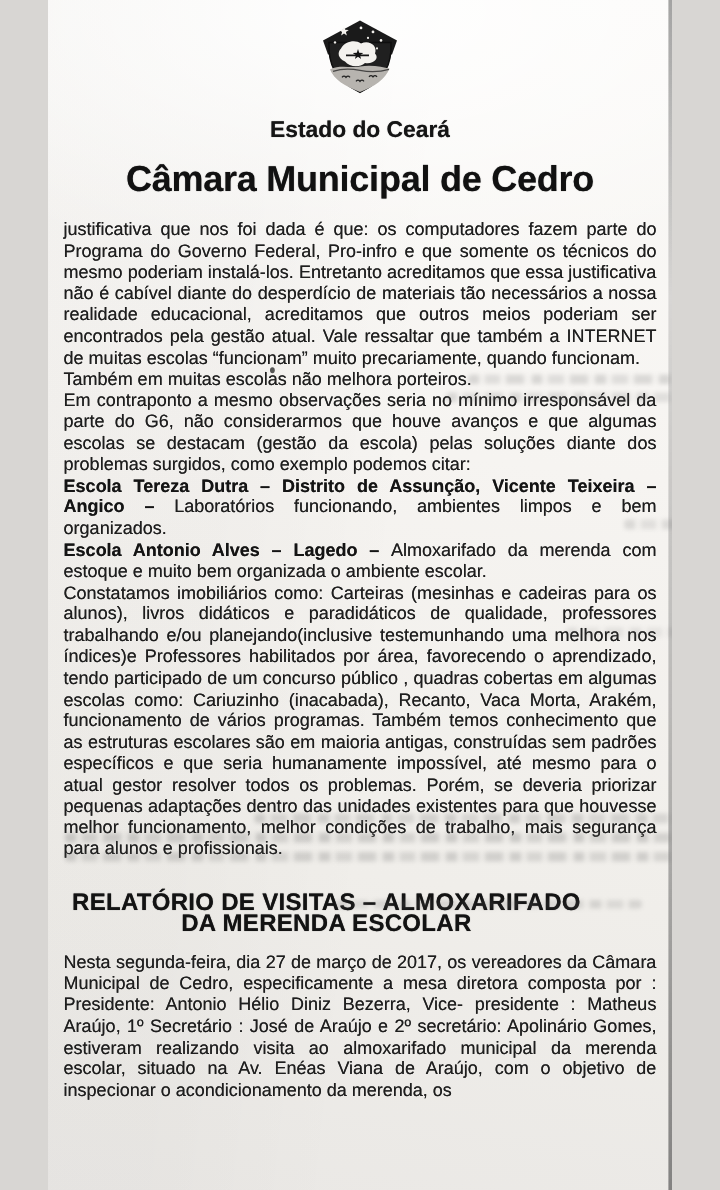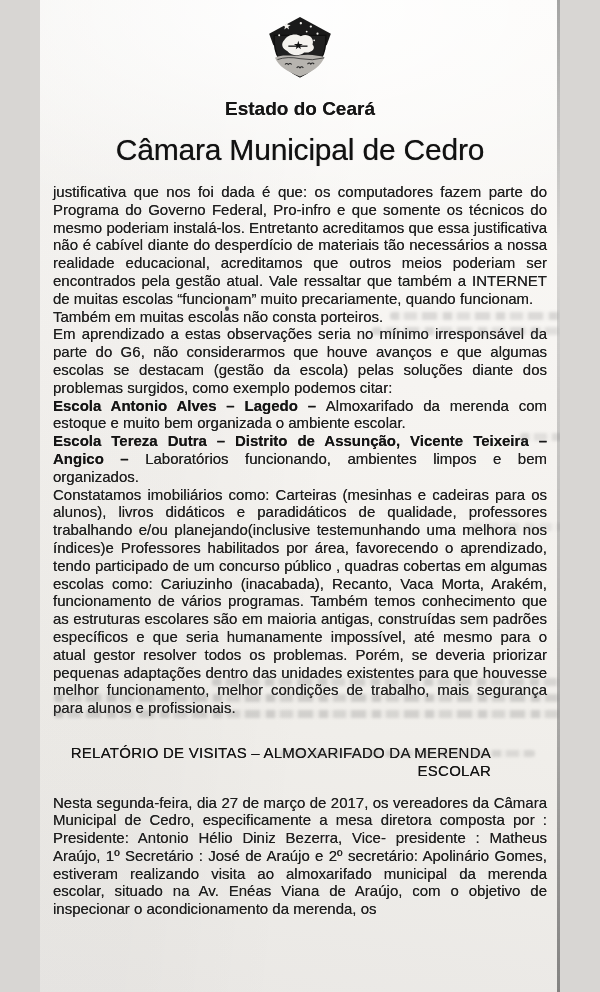--- a/index.html
+++ b/index.html
@@ -15,35 +15,35 @@
       radial-gradient(90% 22% at 50% 1%, rgba(255,255,255,.9) 0%, rgba(255,255,255,0) 100%),
       linear-gradient(96deg, rgba(0,0,0,.02) 0 30%, rgba(0,0,0,0) 55%),
       linear-gradient(187deg,#fbfaf8 0%,#f6f4f1 38%,#f0eeea 72%,#eae8e5 100%);
   }
   .doc-text{filter:blur(.24px);}
   
   .header{text-align:center;}
   .crest{display:block;margin:12px auto 0 auto;width:78px;height:70px;filter:blur(.3px);}
   .state{margin-top:16px;font-size:19px;font-weight:bold;color:#151515;
          text-shadow:0 0 .6px rgba(20,20,20,.75);}
-  .org-title{margin:13px 0 0 0;font-size:30px;font-weight:normal;color:#111;
+  .org-title{margin:13px 0 0 0;font-size:30px;font-weight:bold;color:#111;
              letter-spacing:-.2px;text-shadow:0 0 .7px rgba(10,10,10,.7);}
   
   .body-text{
     margin:16px 13px 0 13px;
     font-size:15px;line-height:17.8px;
     text-align:justify;
     text-shadow:0 0 .55px rgba(30,30,30,.8);
   }
   .body-text p{margin:0;}
   .body-text b{color:#141414;}
   .section-heading{
     margin:27px 56px 14px 0;
-    font-size:15px;font-weight:normal;color:#131313;
-    text-align:right;letter-spacing:.25px;
+    font-size:20px;font-weight:bold;color:#131313;
+    text-align:center;letter-spacing:.25px;
     text-shadow:0 0 .6px rgba(15,15,15,.8);
   }
   
   .footer{
     margin-top:26px;
     font-size:11.5px;line-height:16px;color:#2e2e2e;
     text-align:center;white-space:pre-wrap;
     text-shadow:0 0 .5px rgba(40,40,40,.7);
   }
   
@@ -92,24 +92,24 @@
         <path d="M41,67 q2,-2.5 4,0 q2,-2.5 4,0" fill="none" stroke="#232323" stroke-width="1.3"></path>
         <path d="M54,62.5 q2,-2.5 4,0 q2,-2.5 4,0" fill="none" stroke="#232323" stroke-width="1.3"></path>
       </svg>
 
       <div class="state">Estado do Ceará</div>
       <h1 class="org-title">Câmara Municipal de Cedro</h1>
     </div>
 
     <div class="body-text">
       <p>justificativa que nos foi dada é que: os computadores fazem parte do Programa do Governo Federal, Pro-infro e que somente os técnicos do mesmo poderiam instalá-los. Entretanto acreditamos que essa justificativa não é cabível diante do desperdício de materiais tão necessários a nossa realidade educacional, acreditamos que outros meios poderiam ser encontrados pela gestão atual. Vale ressaltar que também a INTERNET de muitas escolas “funcionam” muito precariamente, quando funcionam.</p>
-      <p>Também em muitas escolas não consta porteiros.</p>
-      <p>Em aprendizado a estas observações seria no mínimo irresponsável da parte do G6, não considerarmos que houve avanços e que algumas escolas se destacam (gestão da escola) pelas soluções diante dos problemas surgidos, como exemplo podemos citar:</p>
+      <p>Também em muitas escolas não melhora porteiros.</p>
+      <p>Em contraponto a mesmo observações seria no mínimo irresponsável da parte do G6, não considerarmos que houve avanços e que algumas escolas se destacam (gestão da escola) pelas soluções diante dos problemas surgidos, como exemplo podemos citar:</p>
+      <p><b>Escola Tereza Dutra – Distrito de Assunção, Vicente Teixeira – Angico –</b><span> Laboratórios funcionando, ambientes limpos e bem organizados.</span></p>
       <p><b>Escola Antonio Alves – Lagedo – </b><span>Almoxarifado da merenda com estoque e muito bem organizada o ambiente escolar.</span></p>
-      <p><b>Escola Tereza Dutra – Distrito de Assunção, Vicente Teixeira – Angico –</b><span> Laboratórios funcionando, ambientes limpos e bem organizados.</span></p>
       <p>Constatamos imobiliários como: Carteiras (mesinhas e cadeiras para os alunos), livros didáticos e paradidáticos de qualidade, professores trabalhando e/ou planejando(inclusive testemunhando uma melhora nos índices)e Professores habilitados por área, favorecendo o aprendizado, tendo participado de um concurso público , quadras cobertas em algumas escolas como: Cariuzinho (inacabada), Recanto, Vaca Morta, Arakém, funcionamento de vários programas. Também temos conhecimento que as estruturas escolares são em maioria antigas, construídas sem padrões específicos e que seria humanamente impossível, até mesmo para o atual gestor resolver todos os problemas. Porém, se deveria priorizar pequenas adaptações dentro das unidades existentes para que houvesse melhor funcionamento, melhor condições de trabalho, mais segurança para alunos e profissionais.</p>
 
       <h2 class="section-heading">RELATÓRIO DE VISITAS – ALMOXARIFADO DA MERENDA ESCOLAR</h2>
 
       <p>Nesta segunda-feira, dia 27 de março de 2017, os vereadores da Câmara Municipal de Cedro, especificamente a mesa diretora composta por : Presidente: Antonio Hélio Diniz Bezerra, Vice- presidente : Matheus Araújo, 1º Secretário : José de Araújo e 2º secretário: Apolinário Gomes, estiveram realizando visita ao almoxarifado municipal da merenda escolar, situado na Av. Enéas Viana de Araújo, com o objetivo de inspecionar o acondicionamento da merenda, os</p>
     </div>
 
     <div class="footer">
     </div>
   </div>

